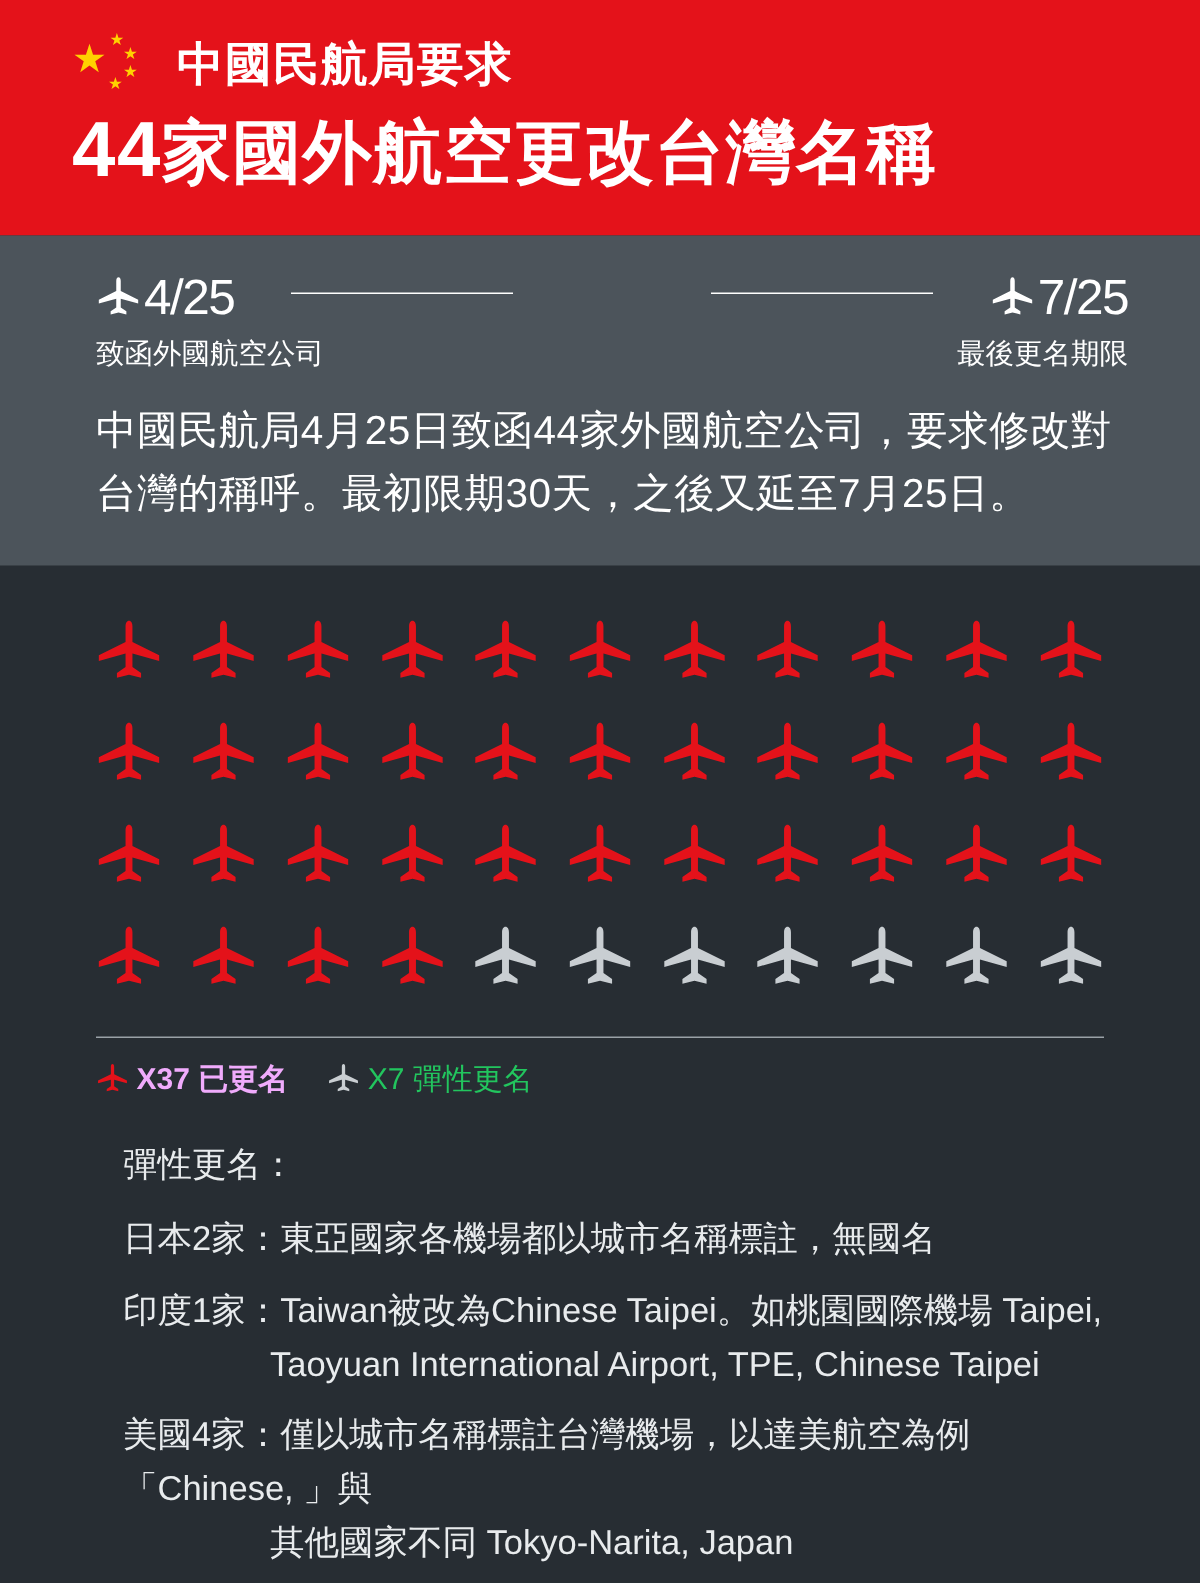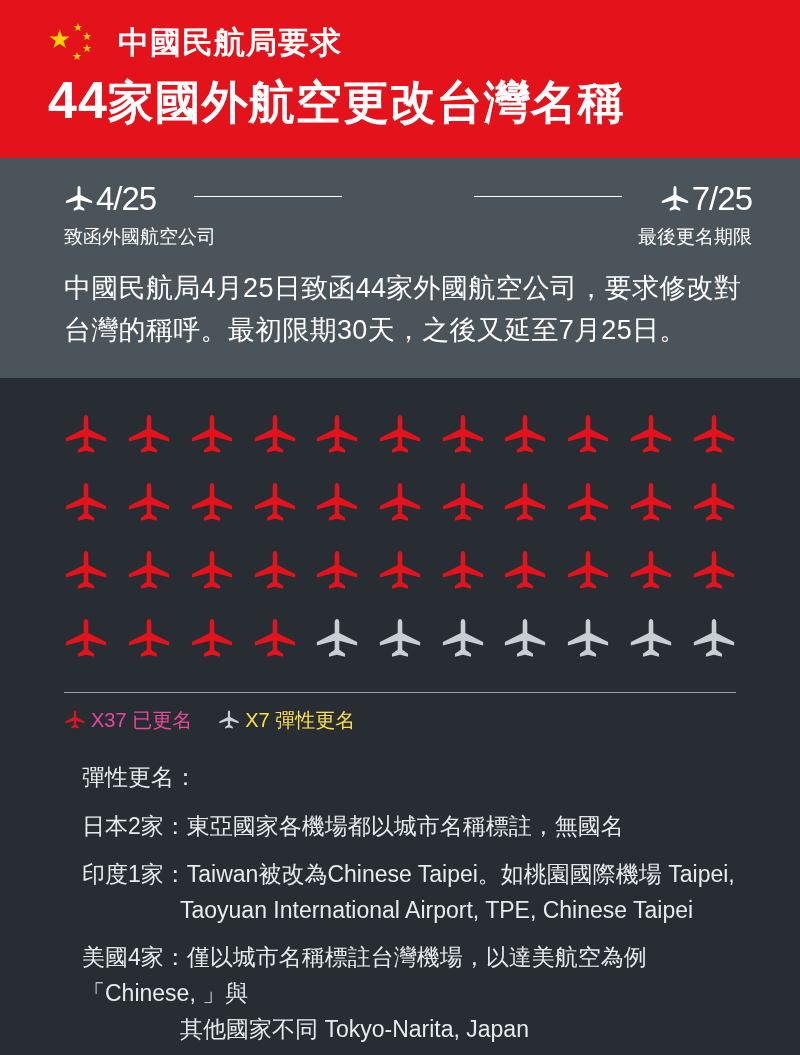--- a/index.html
+++ b/index.html
@@ -152,22 +152,22 @@
   }
   .legend-item {
     display: flex;
     align-items: center;
     gap: 5px;
   }
   .legend-plane { width: 22px; height: 22px; }
   .legend-plane.red { fill: #e4121a; }
   .legend-plane.grey { fill: #c9ced2; }
   .legend-text { font-size: 20px; }
-  .legend-text.red { color: #ec4899; }
-  .legend-text.grey { color: #fde047; }
+  .legend-text.red { color: #f0abfc; font-weight: bold; }
+  .legend-text.grey { color: #22c55e; }
 
   
   .notes {
     padding: 26px 58px 0 82px;
     color: #e8ebed;
     font-size: 23px;
     line-height: 1.55;
   }
   .note-line { margin-bottom: 12px; }
   .note-line .ind { display: block; padding-left: 98px; }

